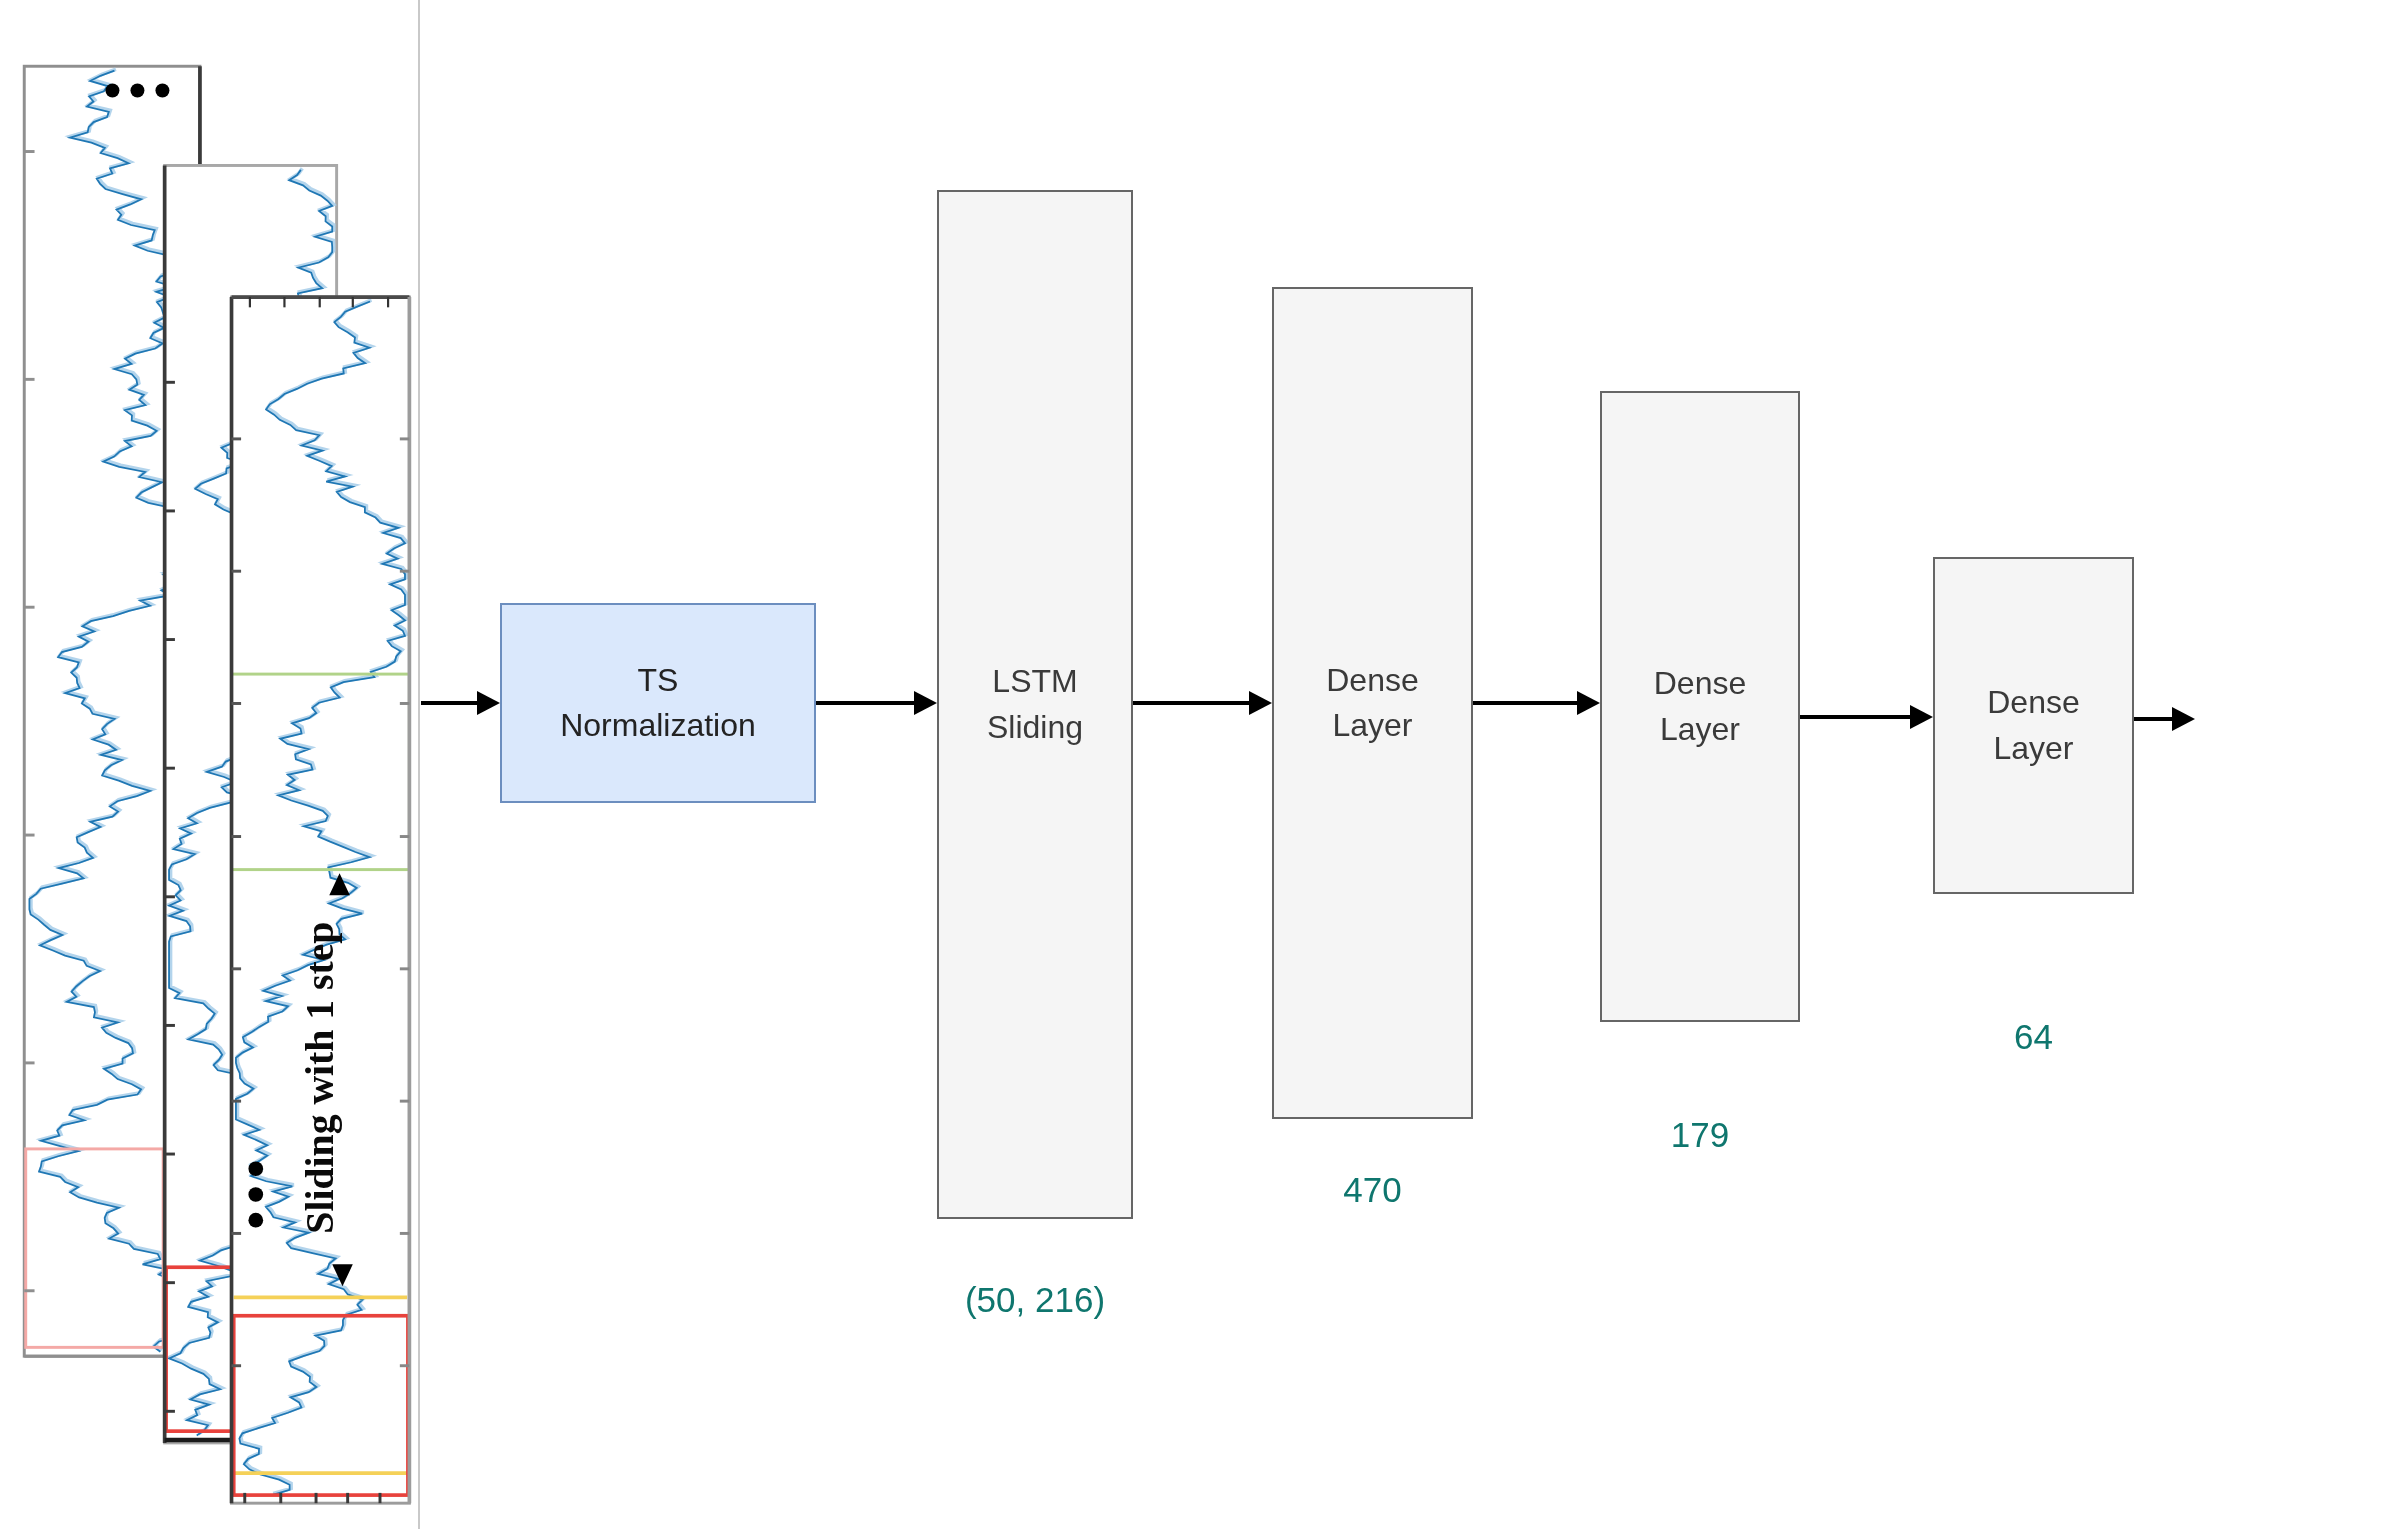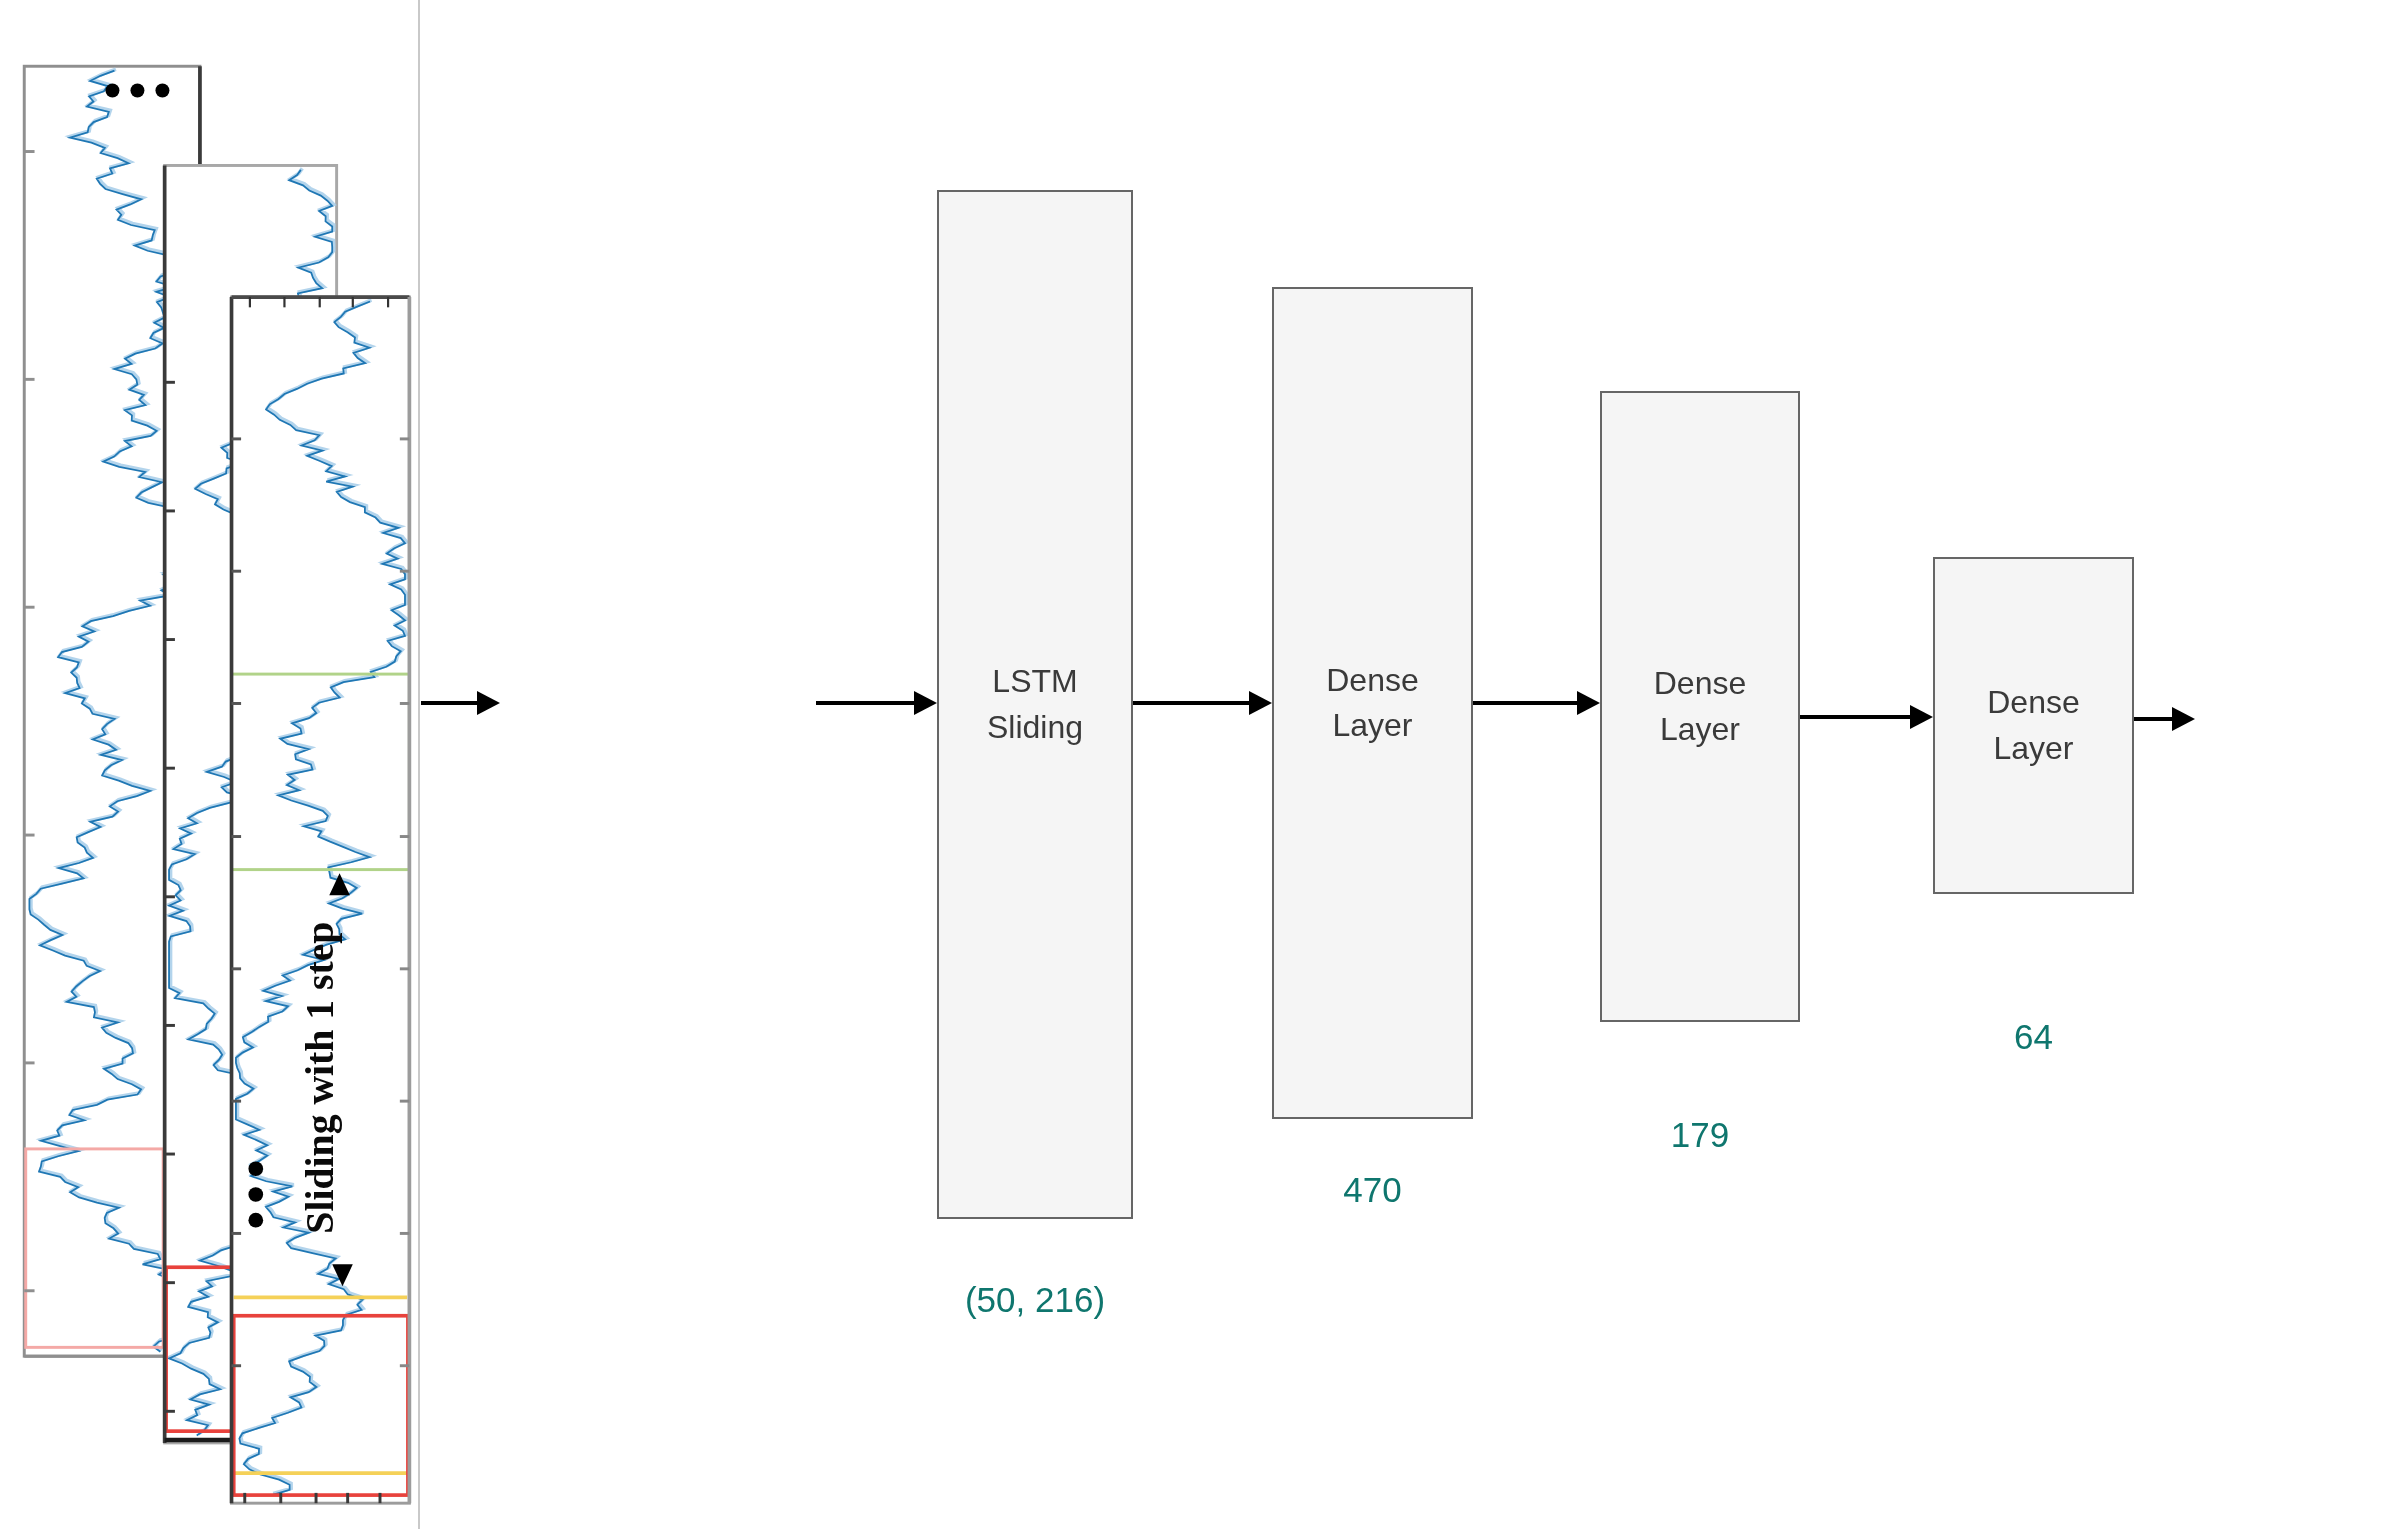--- a/index.html
+++ b/index.html
@@ -168,20 +168,24 @@
   </div>
   <div class="arrow" style="left:1800px;top:704px;width:133px;">
     <div class="shaft"></div>
     <div class="head"></div>
   </div>
   <div class="arrow" style="left:2134px;top:706px;width:61px;">
     <div class="shaft"></div>
     <div class="head"></div>
   </div>
 
+  <div class="node blue" style="left:500px;top:603px;width:316px;height:200px;">
+    <span>TS</span>
+    <span>Normalization</span>
+  </div>
 
   <div class="node" style="left:937px;top:190px;width:196px;height:1029px;">
     <span>LSTM</span>
     <span>Sliding</span>
   </div>
 
   <div class="node" style="left:1272px;top:287px;width:201px;height:832px;">
     <span>Dense</span>
     <span>Layer</span>
   </div>

